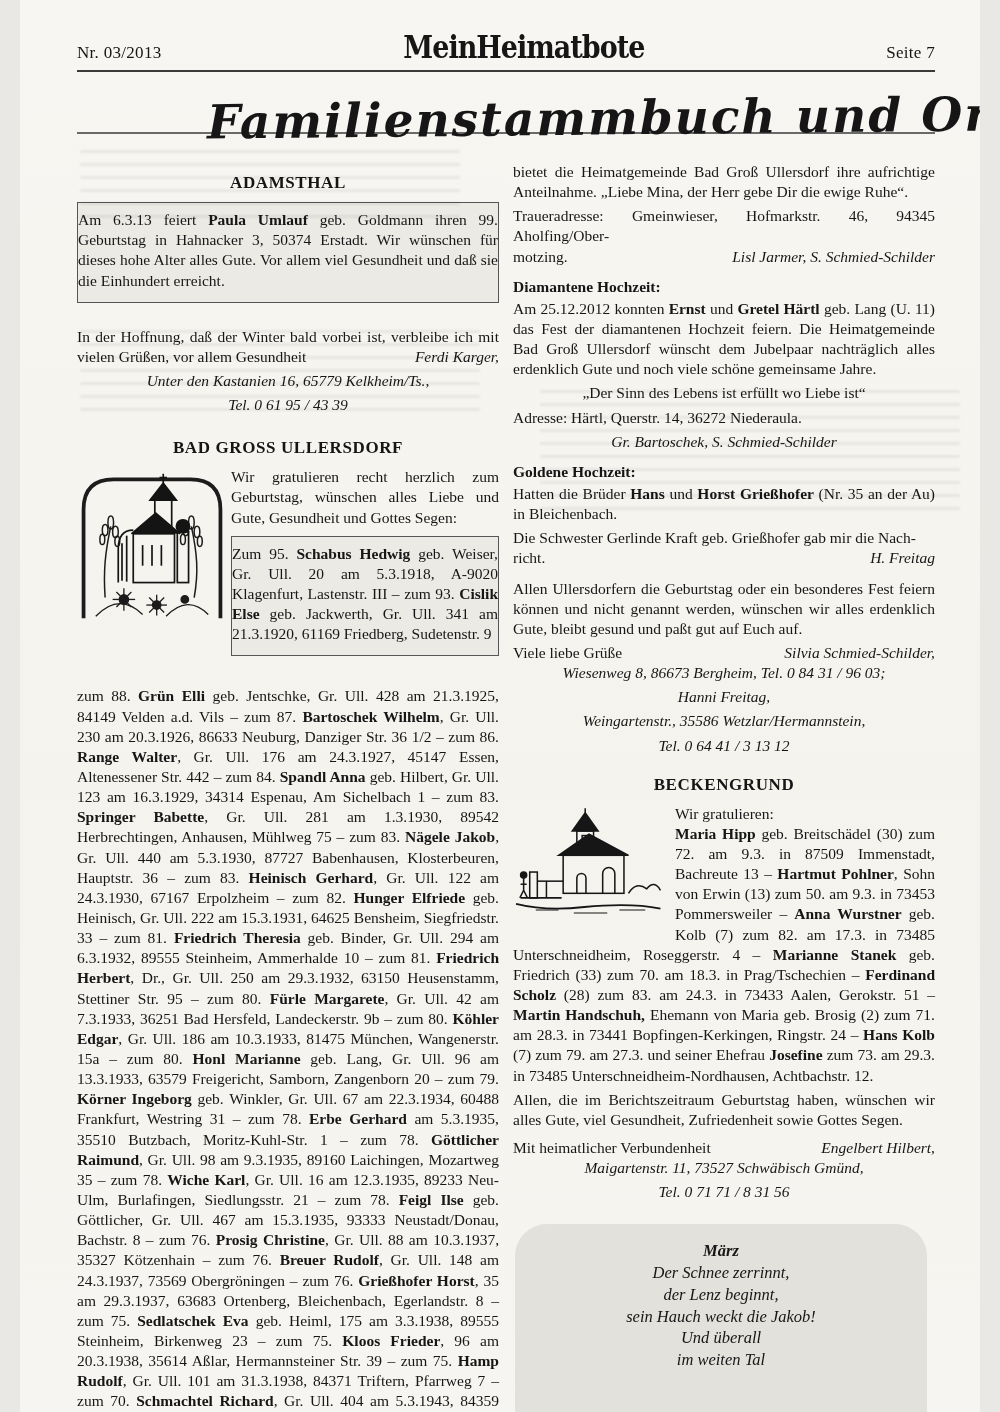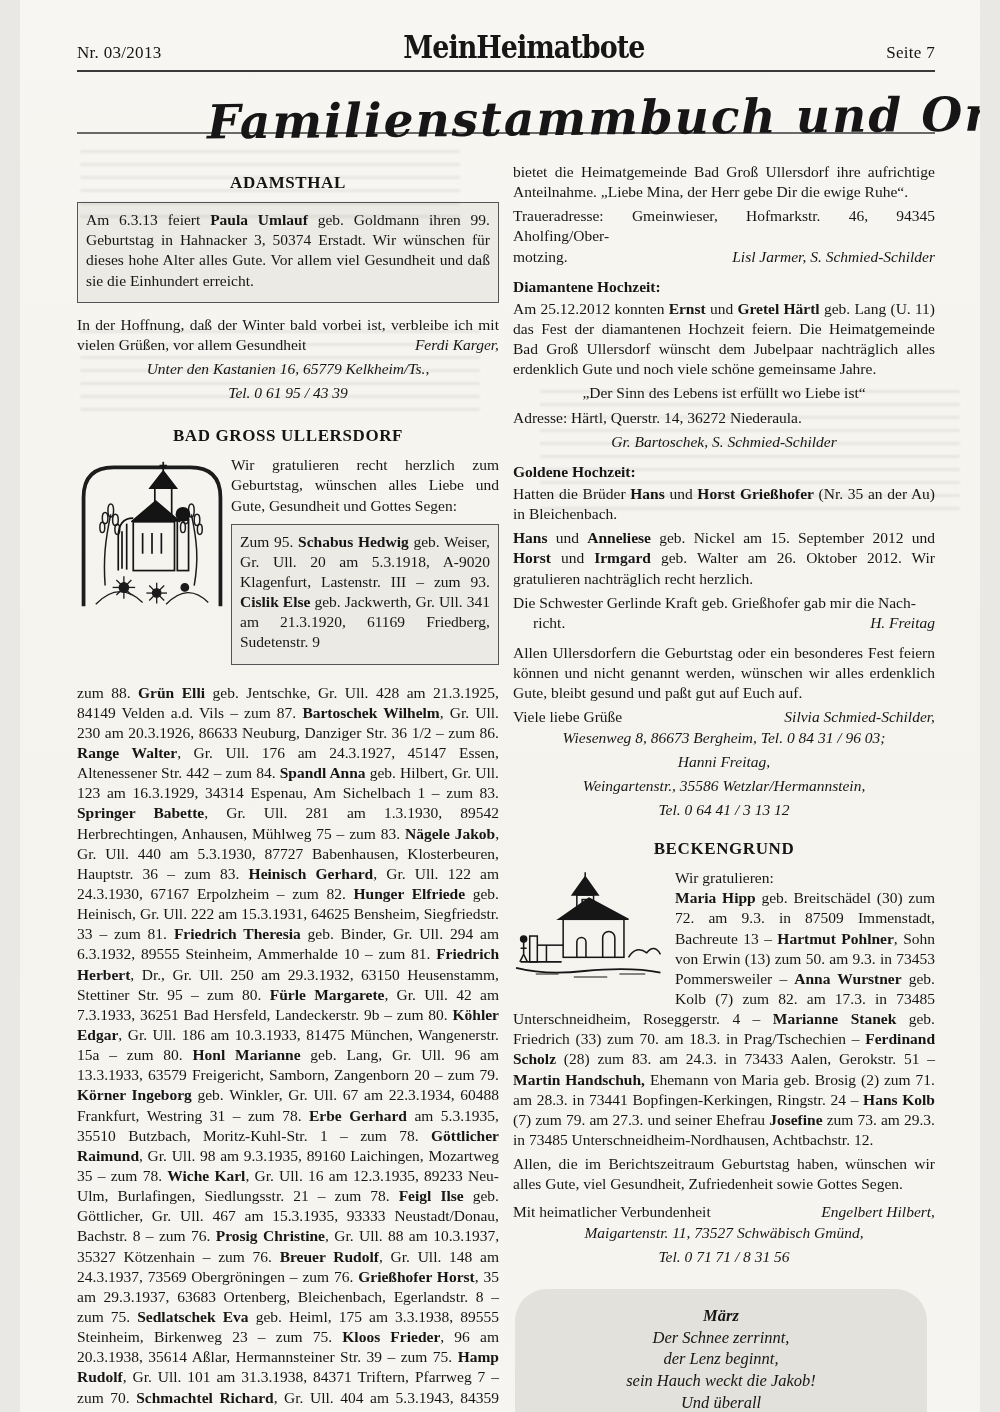--- a/index.html
+++ b/index.html
@@ -35,21 +35,21 @@
     white-space:nowrap;
   }
   
   .columns{display:flex;gap:14px;margin-top:14px;}
   .col{width:442px;font-size:15.5px;line-height:1.3;text-align:justify;}
   .col p{margin:0 0 4px 0;}
   h3.sec{font-size:17px;text-align:center;font-weight:bold;letter-spacing:.6px;margin:10px 0 8px 0;}
   h4.sub{font-size:15.5px;font-weight:bold;margin:10px 0 2px 0;text-align:left;}
   .grayboxed{
     background:#eceae5;border:1.5px solid #555;
-    padding:7px 8px;margin:2px 0 12px 0;
+    padding:7px 0;margin:2px 0 24px 0;
   }
   .line-split{display:flex;justify-content:space-between;align-items:baseline;}
   .sig{font-style:italic;text-align:right;}
   .sig-line{font-style:italic;text-align:center;margin:0;}
   .church-row{display:flex;gap:4px;margin:2px 0 6px 0;}
   .church-frame{flex:0 0 150px;}
   .church-right{flex:1;}
   .float-church{float:left;width:152px;margin:4px 10px 4px 0;}
   
   .poem-box{
@@ -181,23 +181,22 @@
       </div>
 
       <h4 class="sub">Diamantene Hochzeit:</h4>
       <p>Am 25.12.2012 konnten <b>Ernst</b> und <b>Gretel Härtl</b> geb. Lang (U. 11) das Fest der diamantenen Hochzeit feiern. Die Heimatgemeinde Bad Groß Ullersdorf wünscht dem Jubelpaar nachträglich alles erdenklich Gute und noch viele schöne gemeinsame Jahre.</p>
       <p style="text-align:center;">„Der Sinn des Lebens ist erfüllt wo Liebe ist“</p>
       <p style="text-align:left;">Adresse: Härtl, Querstr. 14, 36272 Niederaula.</p>
       <p class="sig-line">Gr. Bartoschek, S. Schmied-Schilder</p>
 
       <h4 class="sub">Goldene Hochzeit:</h4>
       <p>Hatten die Brüder <b>Hans</b> und <b>Horst Grießhofer</b> (Nr. 35 an der Au) in Bleichenbach.</p>
-      <p><b>Hans</b> und <b>Anneliese</b> geb. Nickel am 15. September 2012 und <b>Horst</b> und <b>Irmgard</b> geb. Walter am 26. Oktober 2012. Wir gratulieren nachträglich recht herzlich.</p>
       <p style="margin-bottom:0;">Die Schwester Gerlinde Kraft geb. Grießhofer gab mir die Nach-</p>
-      <div class="line-split" style="margin-bottom:8px;margin-left:20px;">
+      <div class="line-split" style="margin-bottom:8px;">
         <span>richt.</span>
         <span class="sig">H. Freitag</span>
       </div>
 
       <p style="margin-top:10px;">Allen Ullersdorfern die Geburtstag oder ein besonderes Fest feiern können und nicht genannt werden, wünschen wir alles erdenklich Gute, bleibt gesund und paßt gut auf Euch auf.</p>
       <div class="line-split">
         <span>Viele liebe Grüße</span>
         <span class="sig">Silvia Schmied-Schilder,</span>
       </div>
       <p class="sig-line">Wiesenweg 8, 86673 Bergheim, Tel. 0 84 31 / 96 03;</p>

